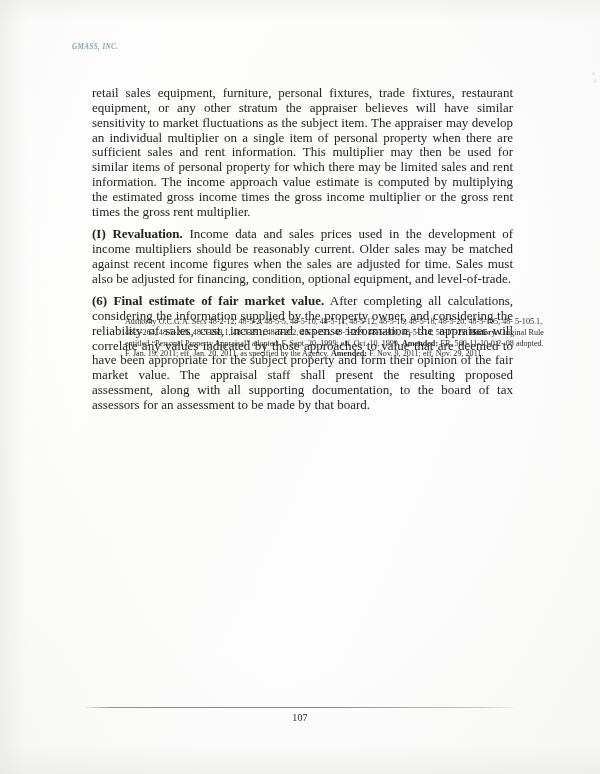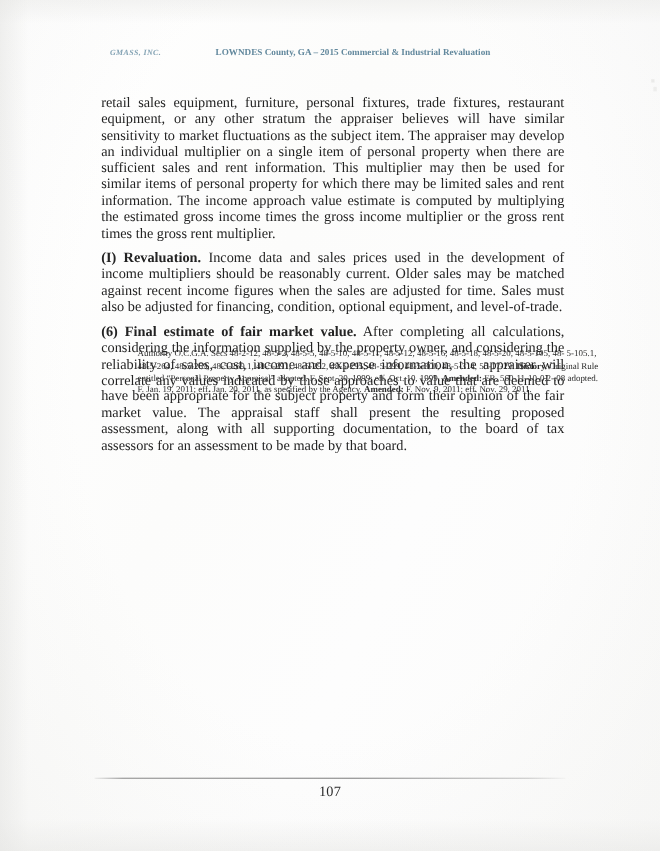--- a/index.html
+++ b/index.html
@@ -54,21 +54,21 @@
   }
   .scan-speck {
     position: absolute;
     pointer-events: none;
     background: #e2e2e0;
   }
 
   
   .running-header {
     position: absolute;
-    left: 100px;
+    left: 72px;
     top: 43px;
     width: 430px;
     height: 13px;
     display: flex;
     align-items: baseline;
     color: #7596a8;
   }
   .header-org {
     font-size: 7.2px;
     font-style: italic;
@@ -144,41 +144,40 @@
         rgba(105,105,105,0.80) 55%,
         rgba(140,140,140,0.45) 92%,
         rgba(190,190,190,0.10) 100%);
   }
   .footer-page-number {
     position: absolute;
     left: 0;
     right: 0;
     top: 712px;
     text-align: center;
-    font-size: 13px;
+    font-size: 10px;
     color: #2b2b2b;
     letter-spacing: 0.2px;
   }
 </style>
 </head>
 <body>
 
 <div class="page-sheet">
 
   <div class="edge-shade-top"></div>
   <div class="edge-shade-left"></div>
   <div class="edge-shade-bottom"></div>
   <div class="paper-tone"></div>
 
   <div class="scan-speck" style="left:592px; top:72px; width:3px; height:3px; opacity:.65;"></div>
   <div class="scan-speck" style="left:594px; top:79px; width:3px; height:4px; opacity:.5;"></div>
 
   <div class="running-header">
     <span class="header-org">GMASS, INC.</span>
-    <span class="header-title">LOWNDES County, GA – 2015 Commercial &amp; Industrial Revaluation</span>
   </div>
 
   <div class="text-column">
 
     <p class="body-par">
       <span>retail sales equipment, furniture, personal fixtures, trade fixtures, restaurant equipment, or any other stratum the appraiser believes will have similar sensitivity to market fluctuations as the subject item. The appraiser may develop an individual multiplier on a single item of personal property when there are sufficient sales and rent information. This multiplier may then be used for similar items of personal property for which there may be limited sales and rent information. The income approach value estimate is computed by multiplying the estimated gross income times the gross income multiplier or the gross rent times the gross rent multiplier.</span>
     </p>
 
     <p class="body-par par-gap">
       <span class="par-lead">(I) Revaluation.</span><span> Income data and sales prices used in the development of income multipliers should be reasonably current. Older sales may be matched against recent income figures when the sales are adjusted for time. Sales must also be adjusted for financing, condition, optional equipment, and level-of-trade.</span>

